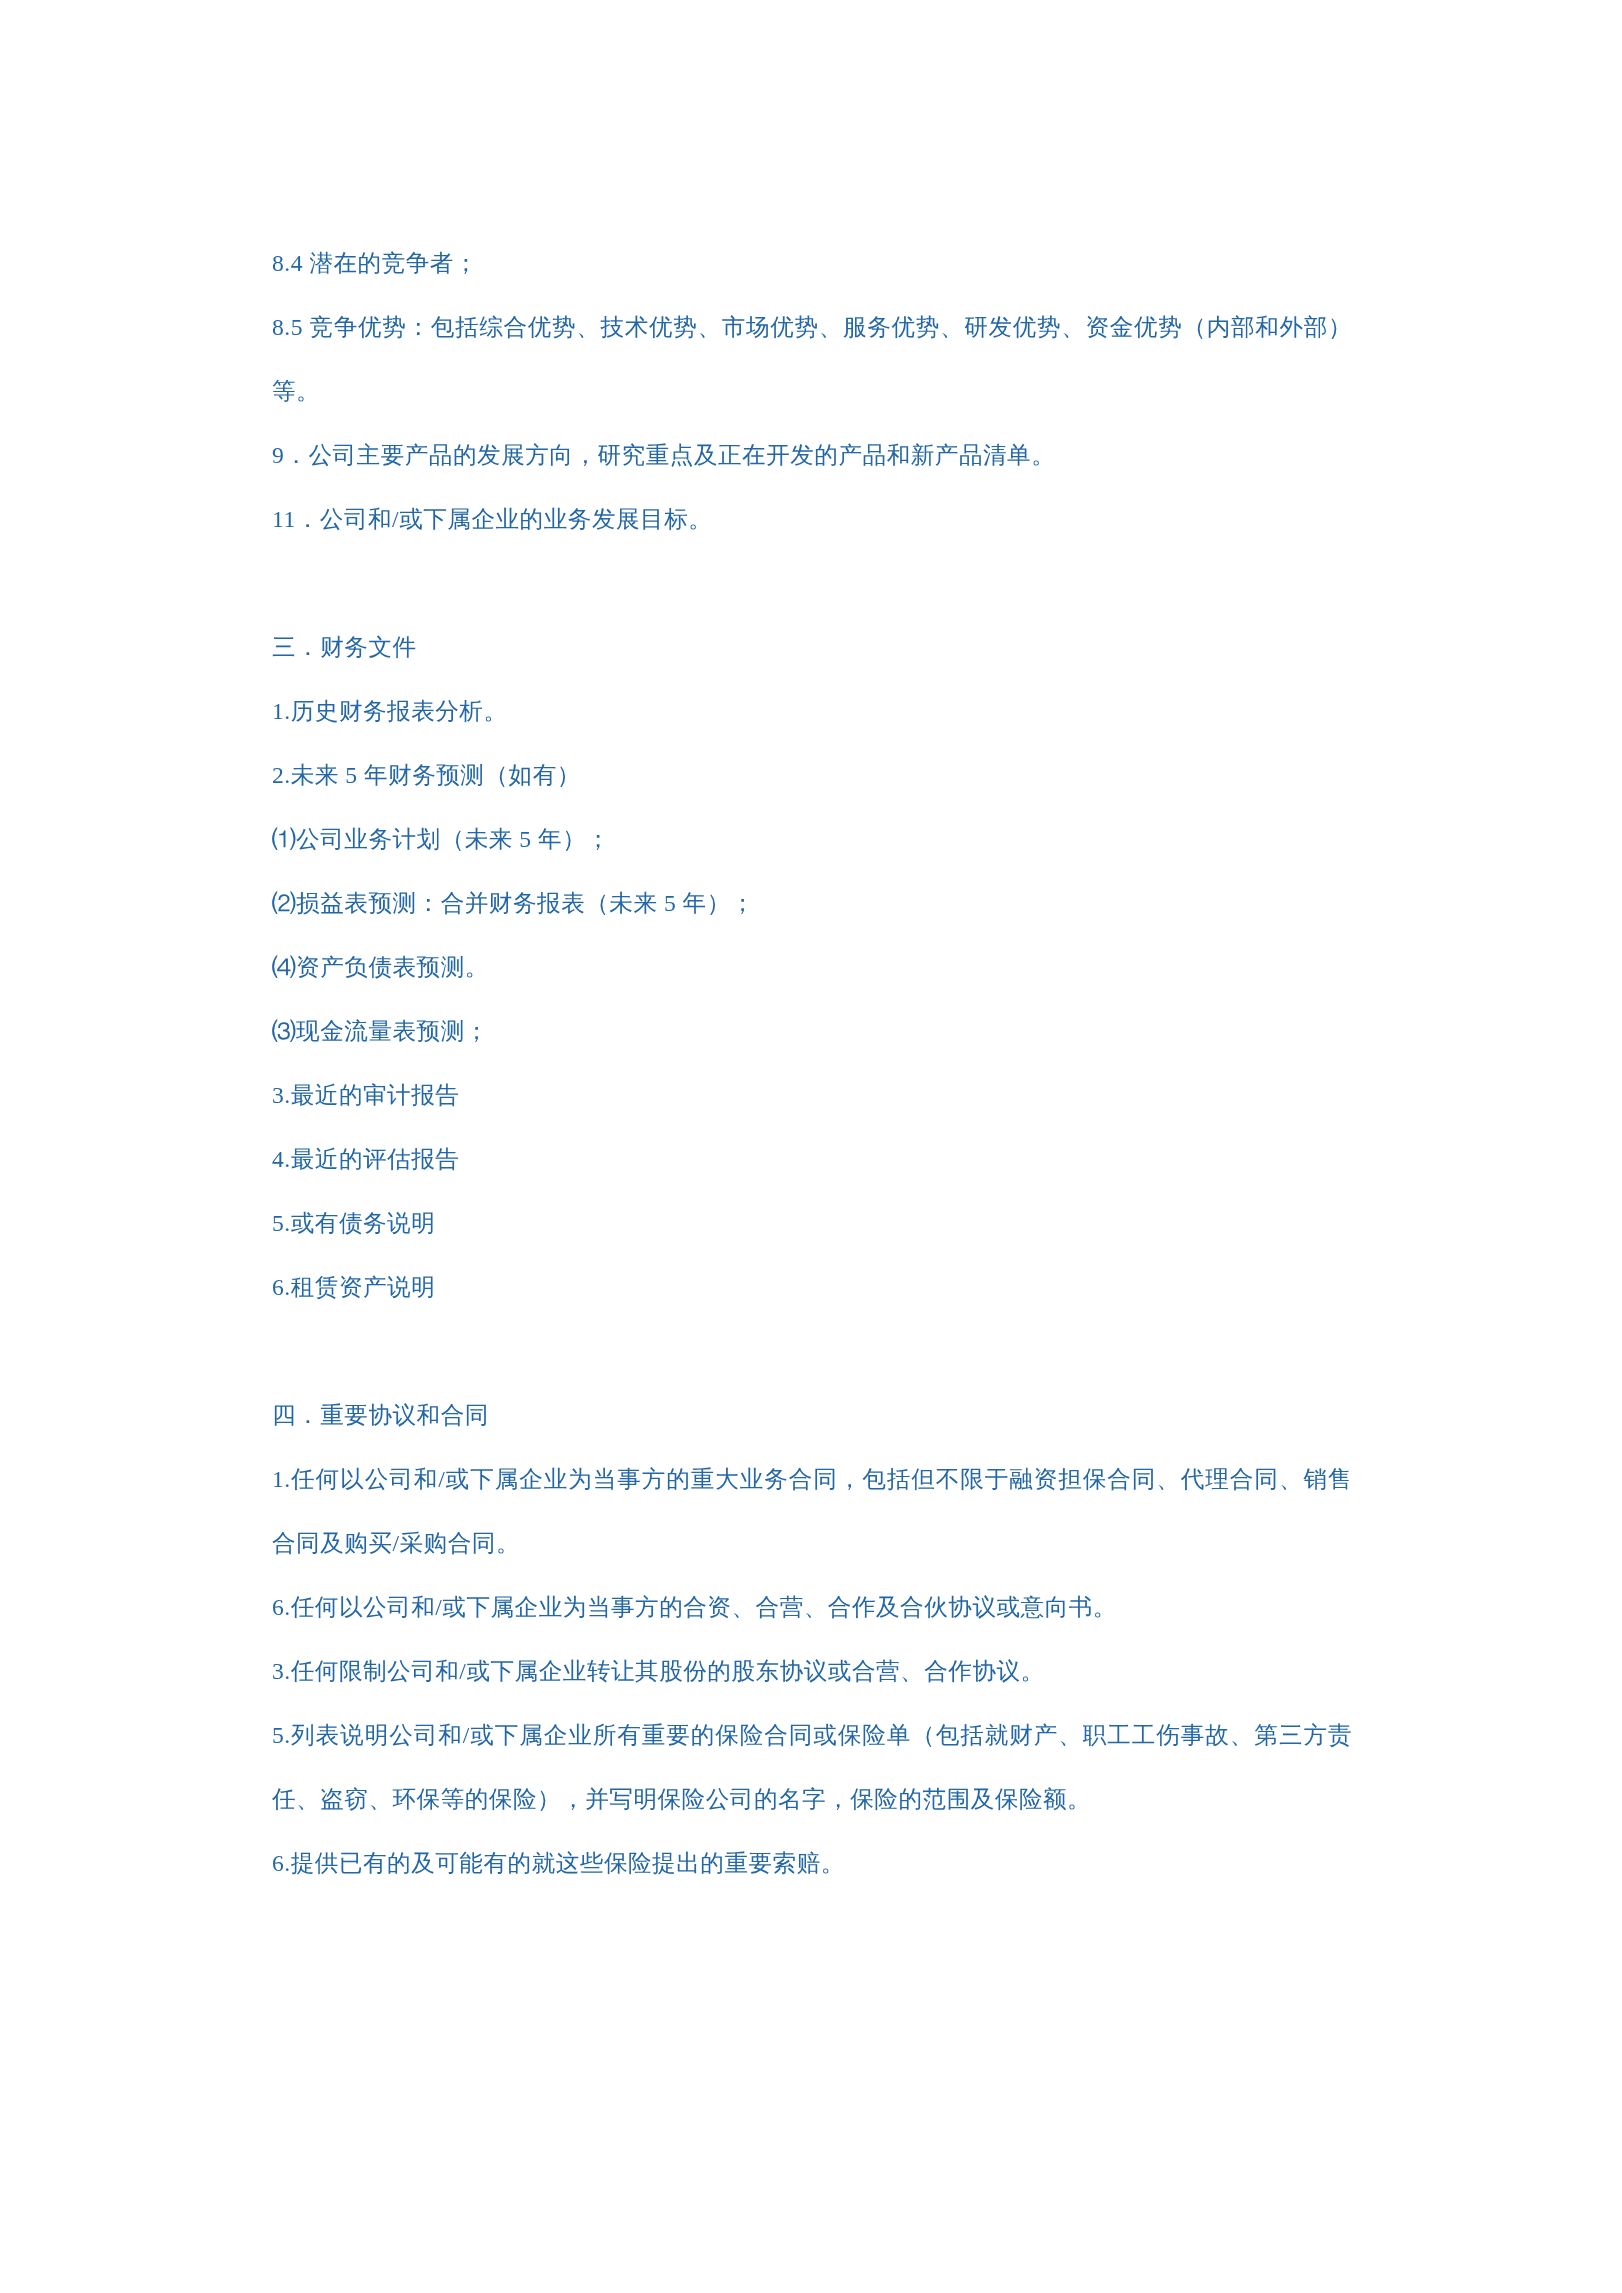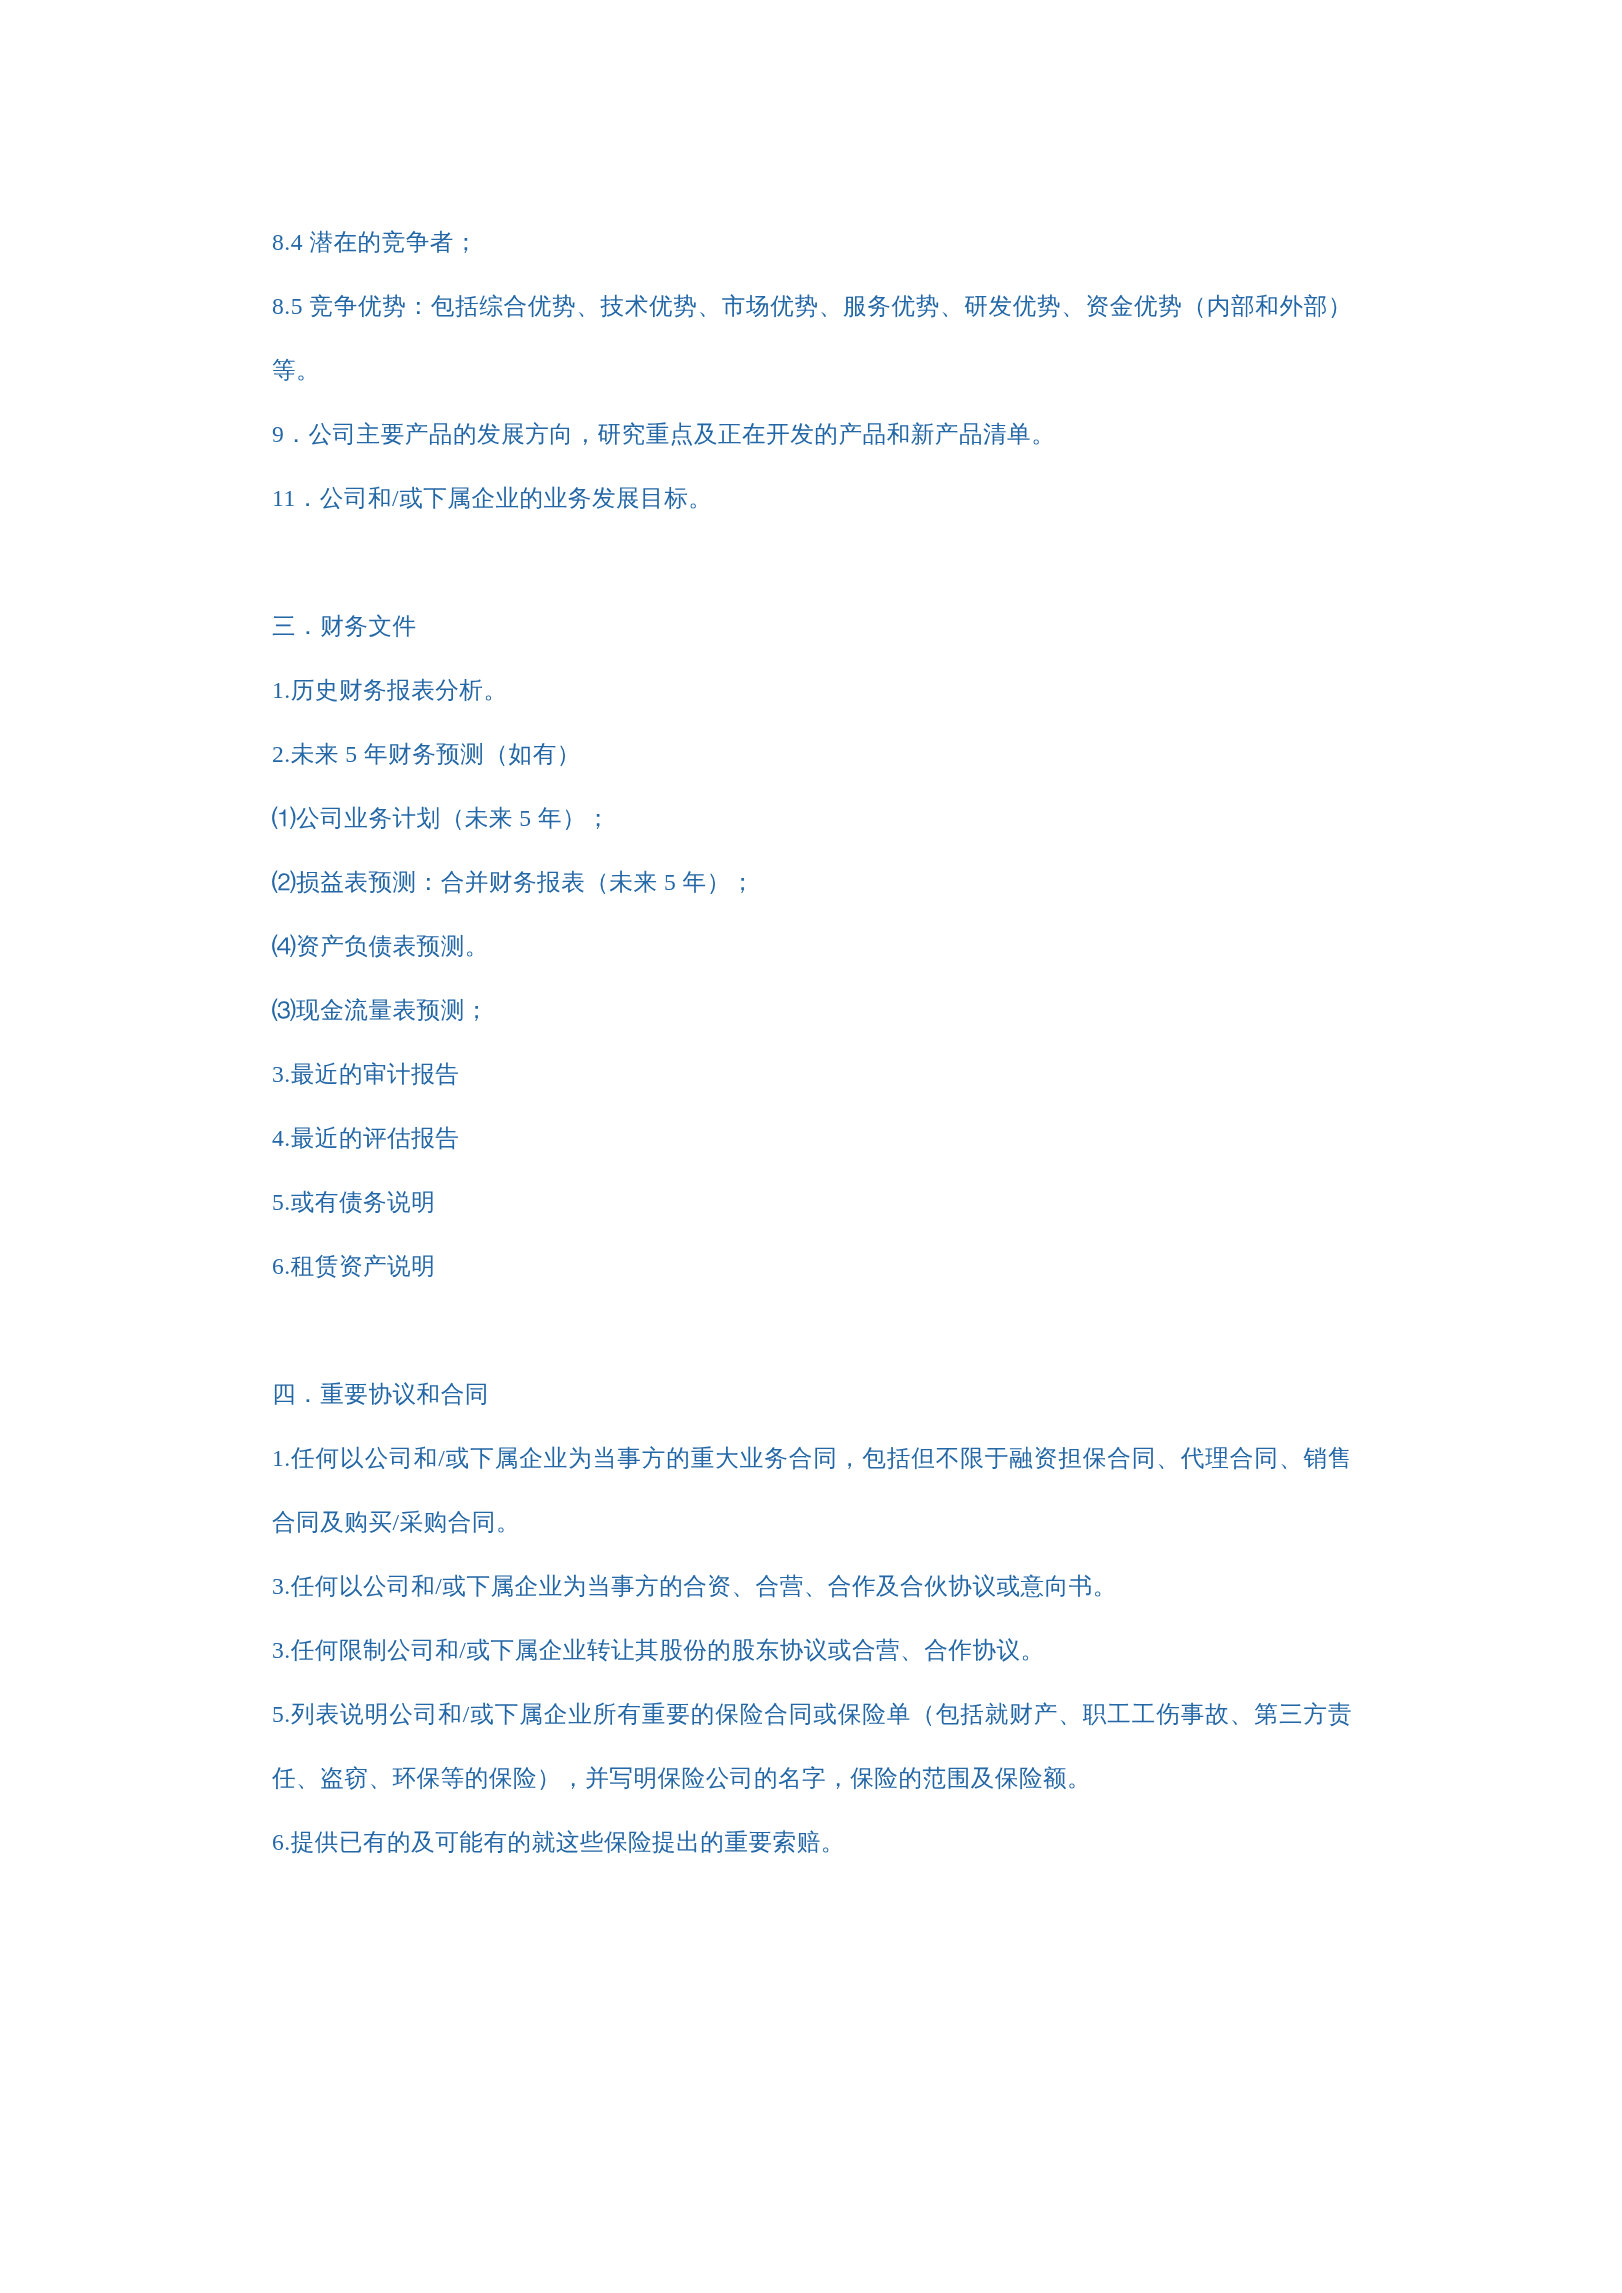--- a/index.html
+++ b/index.html
@@ -10,21 +10,21 @@
   body {
     width: 1623px;
     height: 2294px;
     position: relative;
     overflow: hidden;
     font-family: "Liberation Serif", "DejaVu Serif", serif;
   }
   .doc-content {
     position: absolute;
     left: 272px;
-    top: 210px;
+    top: 231px;
     width: 1080px;
     font-size: 23.6px;
     line-height: 64px;
     text-align: justify;
     text-justify: inter-ideograph;
     letter-spacing: 0.5px;
   }
   .doc-content p {
     margin: 0;
     padding: 0;
@@ -51,18 +51,18 @@
   <p>⑵损益表预测：合并财务报表（未来 5 年）；</p>
   <p>⑷资产负债表预测。</p>
   <p>⑶现金流量表预测；</p>
   <p>3.最近的审计报告</p>
   <p>4.最近的评估报告</p>
   <p>5.或有债务说明</p>
   <p>6.租赁资产说明</p>
   <p class="blank"></p>
   <p>四．重要协议和合同</p>
   <p>1.任何以公司和/或下属企业为当事方的重大业务合同，包括但不限于融资担保合同、代理合同、销售合同及购买/采购合同。</p>
-  <p>3.任何以公司和/或下属企业为当事方的合资、合营、合作及合伙协议或意向书。</p>
+  <p>6.任何以公司和/或下属企业为当事方的合资、合营、合作及合伙协议或意向书。</p>
   <p>3.任何限制公司和/或下属企业转让其股份的股东协议或合营、合作协议。</p>
   <p>5.列表说明公司和/或下属企业所有重要的保险合同或保险单（包括就财产、职工工伤事故、第三方责任、盗窃、环保等的保险），并写明保险公司的名字，保险的范围及保险额。</p>
   <p>6.提供已有的及可能有的就这些保险提出的重要索赔。</p>
 </div>
 
 
 </body></html>

